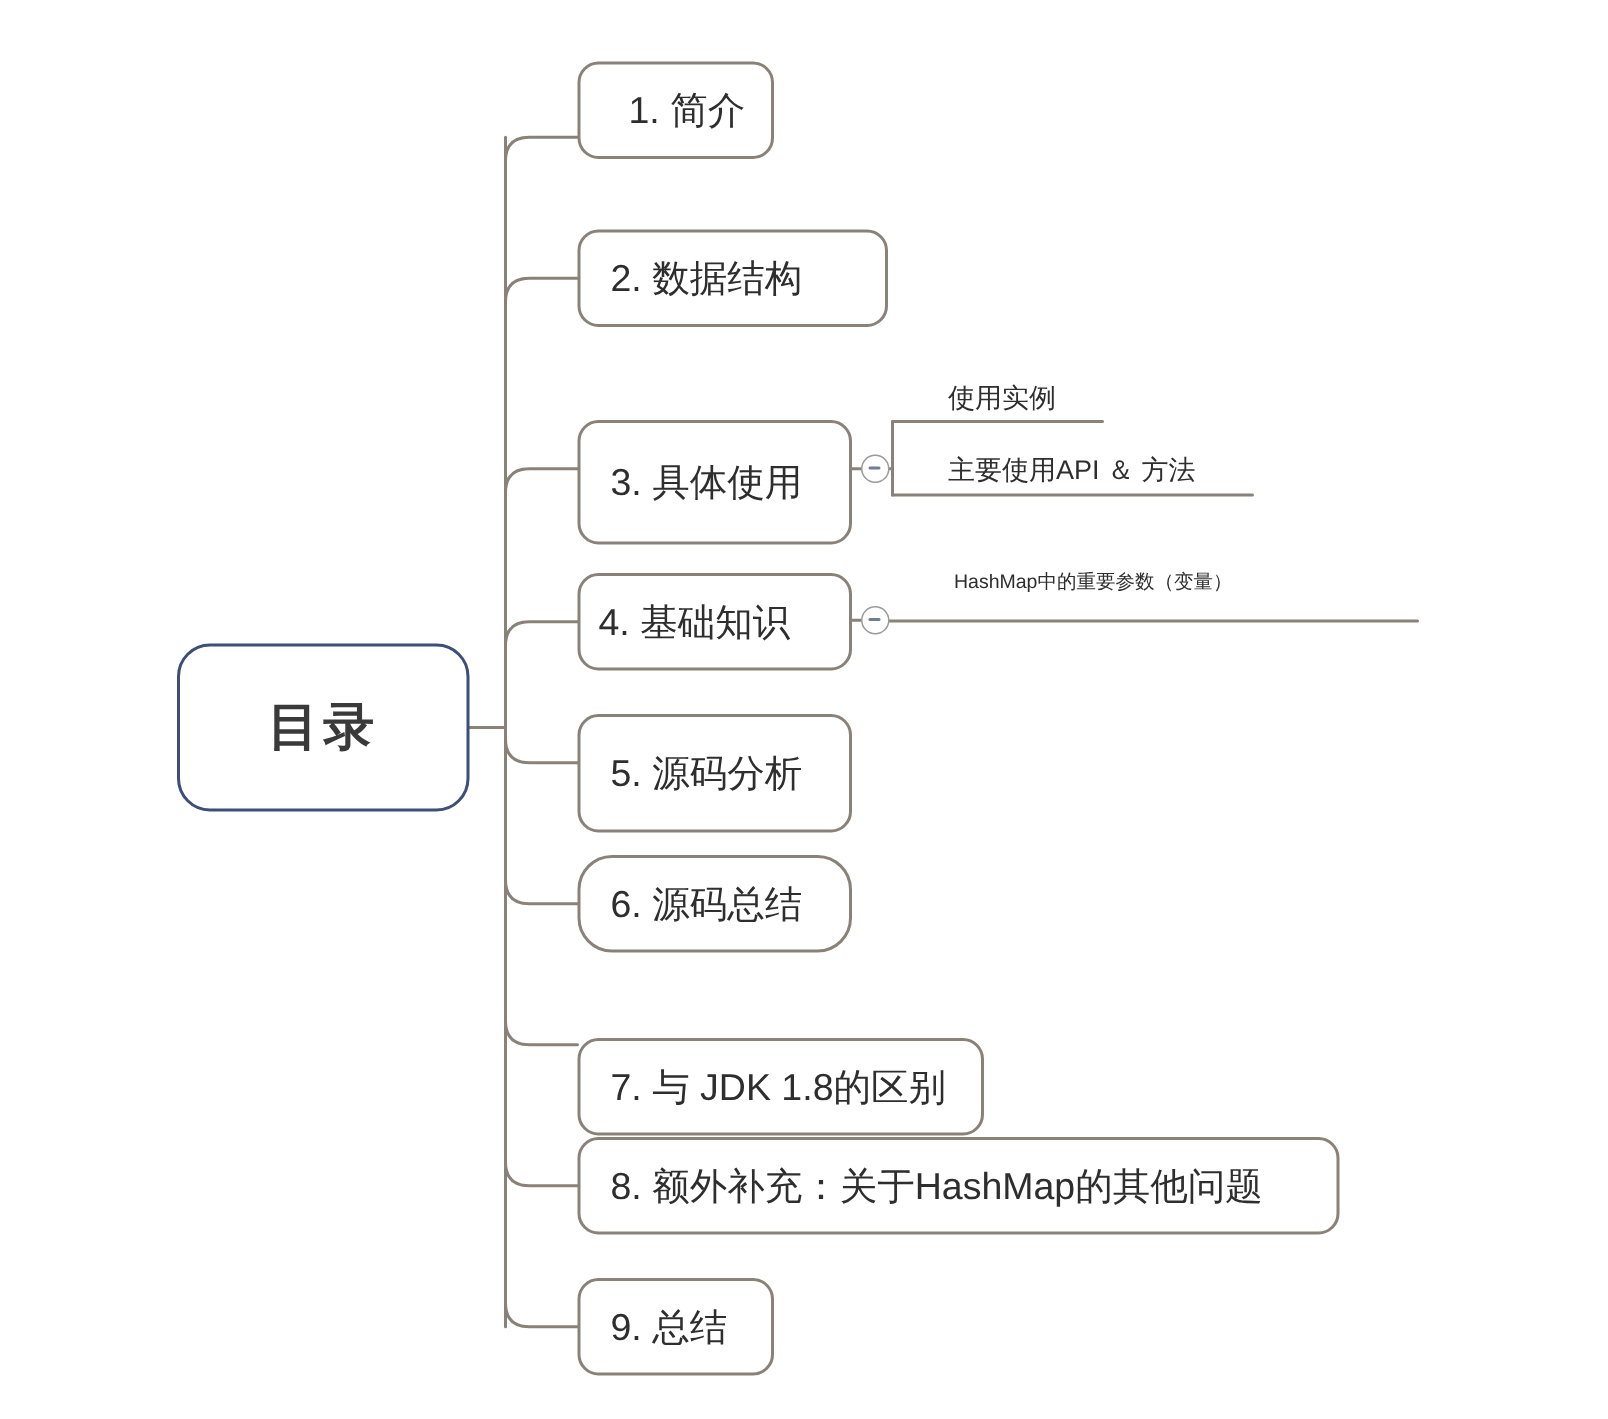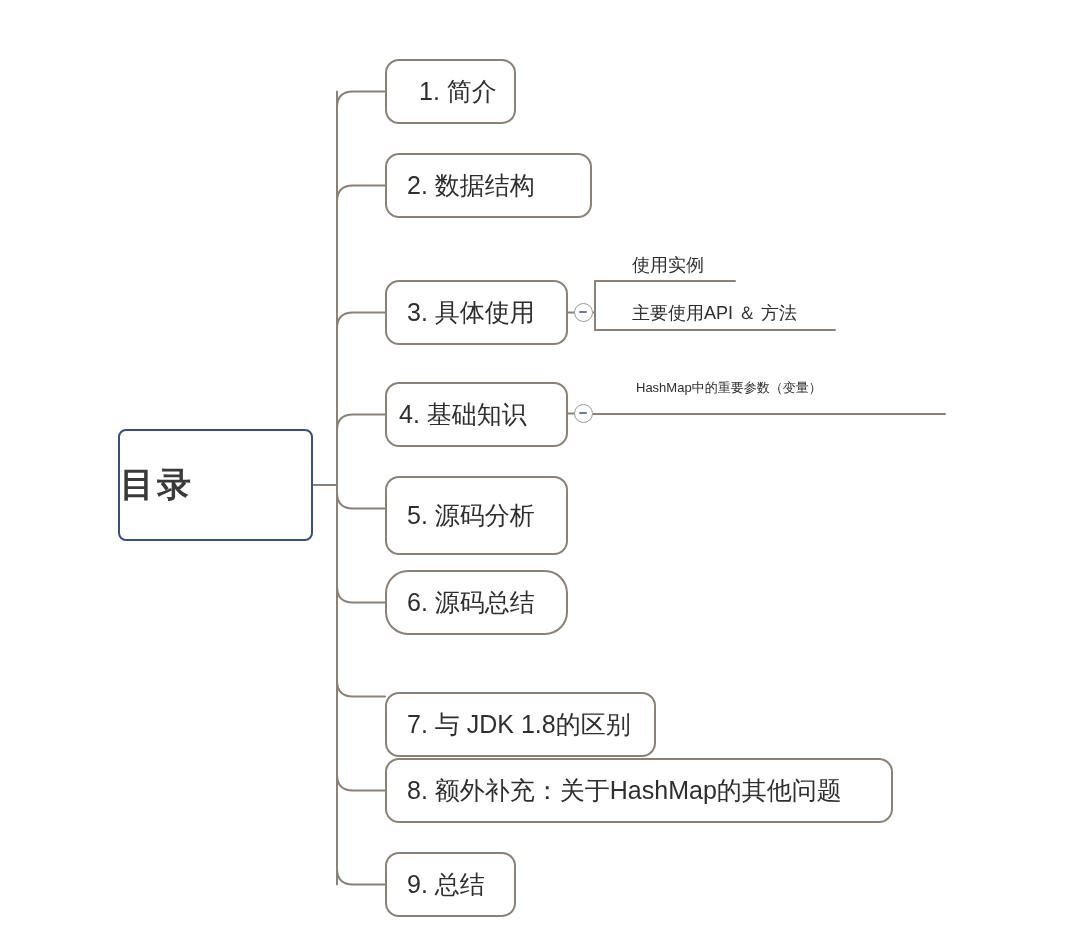--- a/index.html
+++ b/index.html
@@ -29,22 +29,22 @@
     position: absolute;
     box-sizing: border-box;
     display: flex;
     align-items: center;
     background: #ffffff;
     color: #2b2b2b;
     white-space: nowrap;
   }
   .node-root {
     border: 2px solid #3c4f79;
-    border-radius: 8px;
-    justify-content: flex-start;
+    border-radius: 22px;
+    justify-content: center;
     font-size: 34px;
     font-weight: bold;
     letter-spacing: 3px;
     color: #3a3a3a;
   }
   .node-branch {
     border: 2px solid #8a8279;
     border-radius: 14px;
     padding-left: 20px;
     font-size: 25px;
@@ -104,27 +104,27 @@
       <path d="M 337 680.5 Q 337 696.5 353 696.5 L 385 696.5" fill="none" stroke="#8a8279" stroke-width="2" stroke-linecap="round"></path>
       <path d="M 337 774.5 Q 337 790.5 353 790.5 L 385 790.5" fill="none" stroke="#8a8279" stroke-width="2" stroke-linecap="round"></path>
       <path d="M 337 868.5 Q 337 884.5 353 884.5 L 385 884.5" fill="none" stroke="#8a8279" stroke-width="2" stroke-linecap="round"></path>
     </svg>
 
   <div class="node node-root" style="left: 118px; top: 429px; width: 195px; height: 112px; border-color: rgb(60, 79, 121);">
     <span>目录</span>
   </div>
 
   <div id="branch-layer">
-      <div class="node node-branch" style="left: 385px; top: 59px; width: 131px; height: 65px; border-color: rgb(138, 130, 121); padding-left: 32px;">
+      <div class="node node-branch" style="left: 385px; top: 41px; width: 131px; height: 65px; border-color: rgb(138, 130, 121); padding-left: 32px;">
         <span>1. 简介</span>
       </div>
       <div class="node node-branch" style="left: 385px; top: 153px; width: 207px; height: 65px; border-color: rgb(138, 130, 121);">
         <span>2. 数据结构</span>
       </div>
-      <div class="node node-branch" style="left: 385px; top: 280px; width: 183px; height: 65px; border-color: rgb(138, 130, 121);">
+      <div class="node node-branch" style="left: 385px; top: 280px; width: 183px; height: 83px; border-color: rgb(138, 130, 121);">
         <span>3. 具体使用</span>
       </div>
       <div class="toggle" style="left: 574px; top: 303px;"></div>
       <div class="leaf-label" style="left: 632px; top: 253px;">使用实例</div>
       <div class="leaf-label" style="left: 632px; top: 301px;">主要使用API ＆ 方法</div>
       <div class="node node-branch" style="left: 385px; top: 382px; width: 183px; height: 65px; border-color: rgb(138, 130, 121); padding-left: 12px;">
         <span>4. 基础知识</span>
       </div>
       <div class="toggle" style="left: 574px; top: 404px;"></div>
       <div class="leaf-label big" style="left: 636px; top: 379px;">HashMap中的重要参数（变量）</div>

